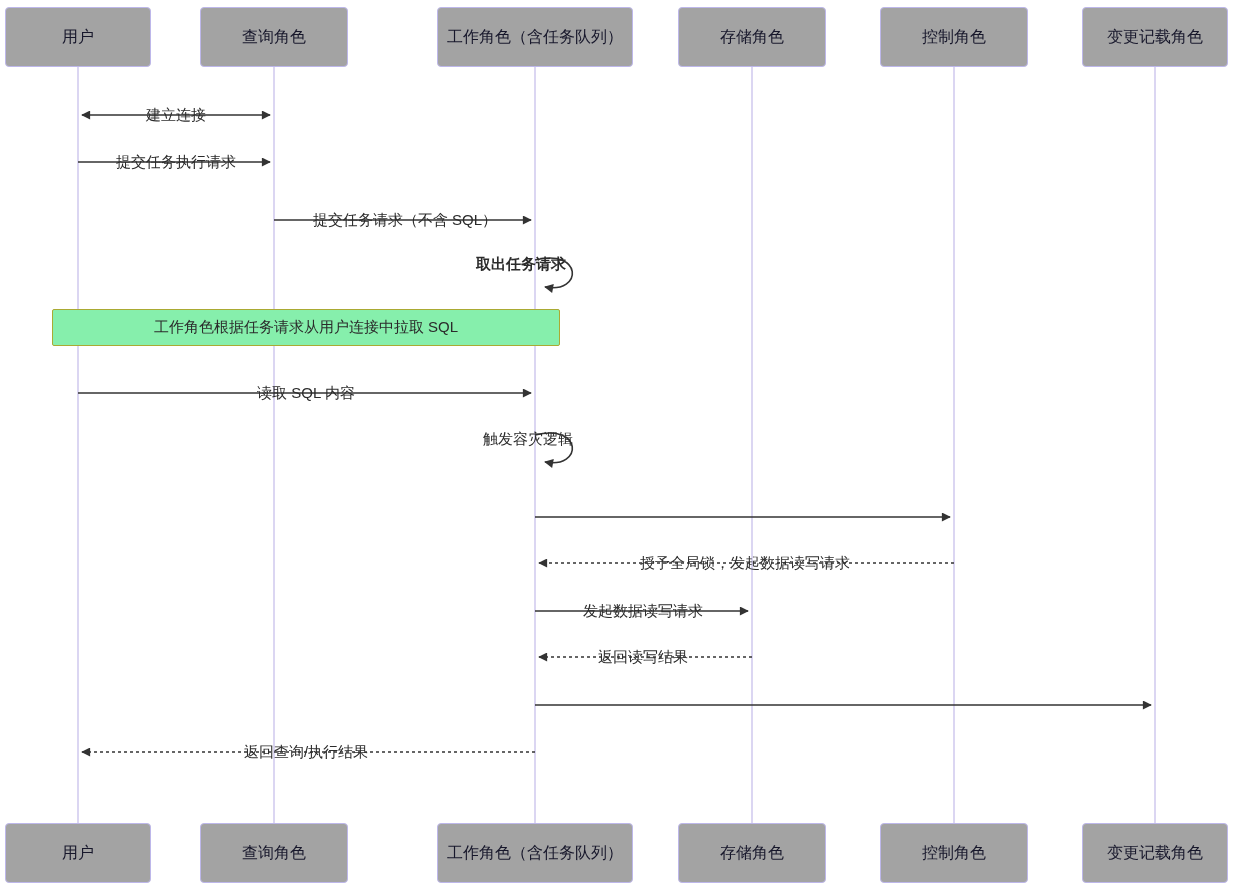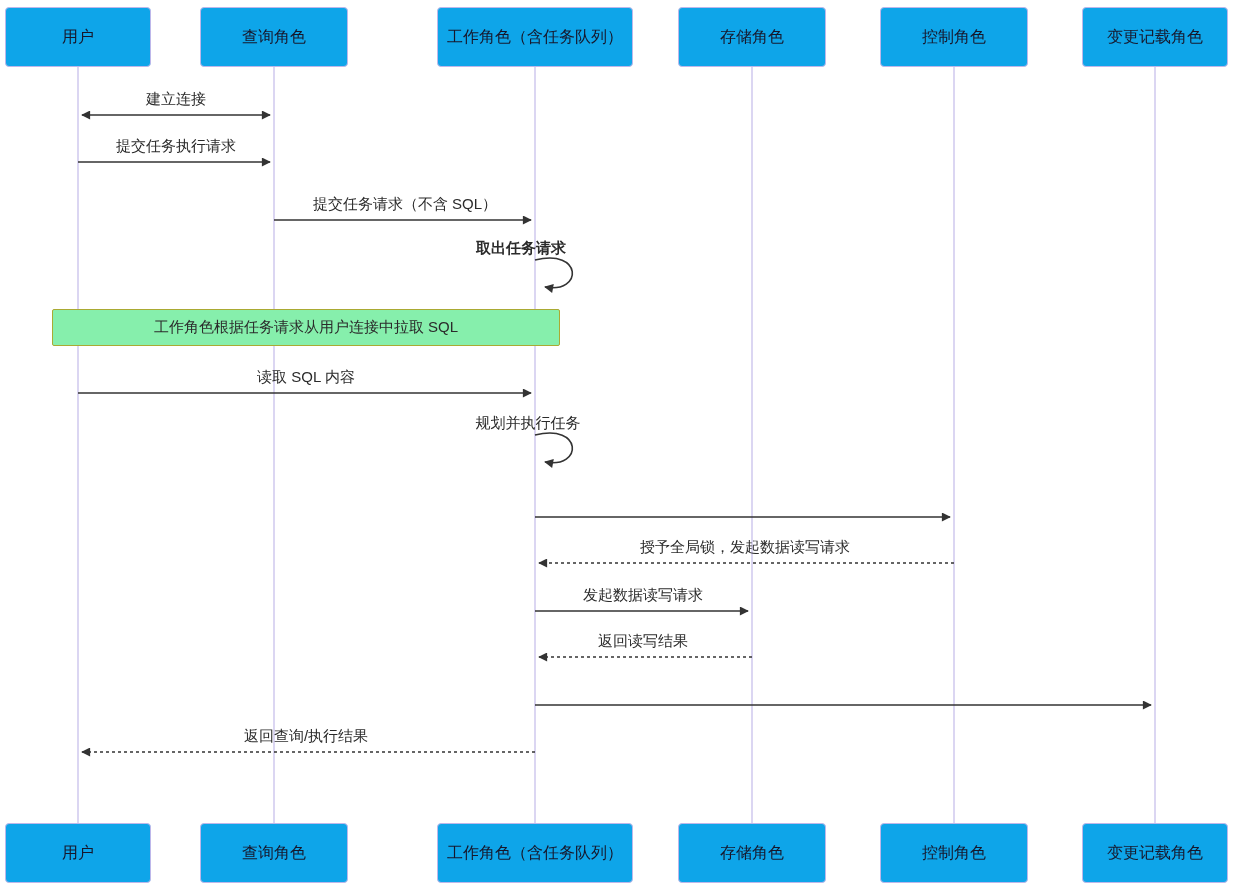--- a/index.html
+++ b/index.html
@@ -16,38 +16,39 @@
     overflow: hidden;
   }
   .stage svg {
     position: absolute;
     left: 0;
     top: 0;
   }
   .actor {
     position: absolute;
     box-sizing: border-box;
-    background: #0ea5e9;
+    background: #a3a3a3;
     border: 1px solid #bdb7ea;
     border-radius: 4px;
     display: flex;
     align-items: center;
     justify-content: center;
     font-size: 16px;
     color: #17172b;
     white-space: nowrap;
   }
   .msg-label {
     position: absolute;
     transform: translateX(-50%);
     white-space: nowrap;
     font-size: 15px;
     line-height: 20px;
     color: #2b2b2b;
     text-align: center;
+    margin-top: 16px;
   }
   .note {
     position: absolute;
     box-sizing: border-box;
     background: #86efac;
     border: 1px solid #aaaa33;
     border-radius: 2px;
     display: flex;
     align-items: center;
     justify-content: center;
@@ -125,21 +126,21 @@
     </div>
   <div class="actor" style="left:1082px; top:823px; width:146px; height:60px;">
       <span>变更记载角色</span>
     </div>
 
   <div class="msg-label" style="left:176px; top:89px;">建立连接</div>
   <div class="msg-label" style="left:176px; top:136px;">提交任务执行请求</div>
   <div class="msg-label" style="left:405px; top:194px;">提交任务请求（不含 SQL）</div>
   <div class="msg-label" style="left:521px; top:238px;font-weight:bold;">取出任务请求</div>
   <div class="msg-label" style="left:306px; top:367px;">读取 SQL 内容</div>
-  <div class="msg-label" style="left:528px; top:413px;">规划并执行任务</div>
+  <div class="msg-label" style="left:528px; top:413px;">触发容灾逻辑</div>
   <div class="msg-label" style="left:745px; top:537px;">授予全局锁，发起数据读写请求</div>
   <div class="msg-label" style="left:643px; top:585px;">发起数据读写请求</div>
   <div class="msg-label" style="left:643px; top:631px;">返回读写结果</div>
   <div class="msg-label" style="left:306px; top:726px;">返回查询/执行结果</div>
 
   <div class="note" style="left:52px;  top:309px; width:508px; height:37px;">工作角色根据任务请求从用户连接中拉取 SQL</div>
 
 </div>
 
 </body></html>

